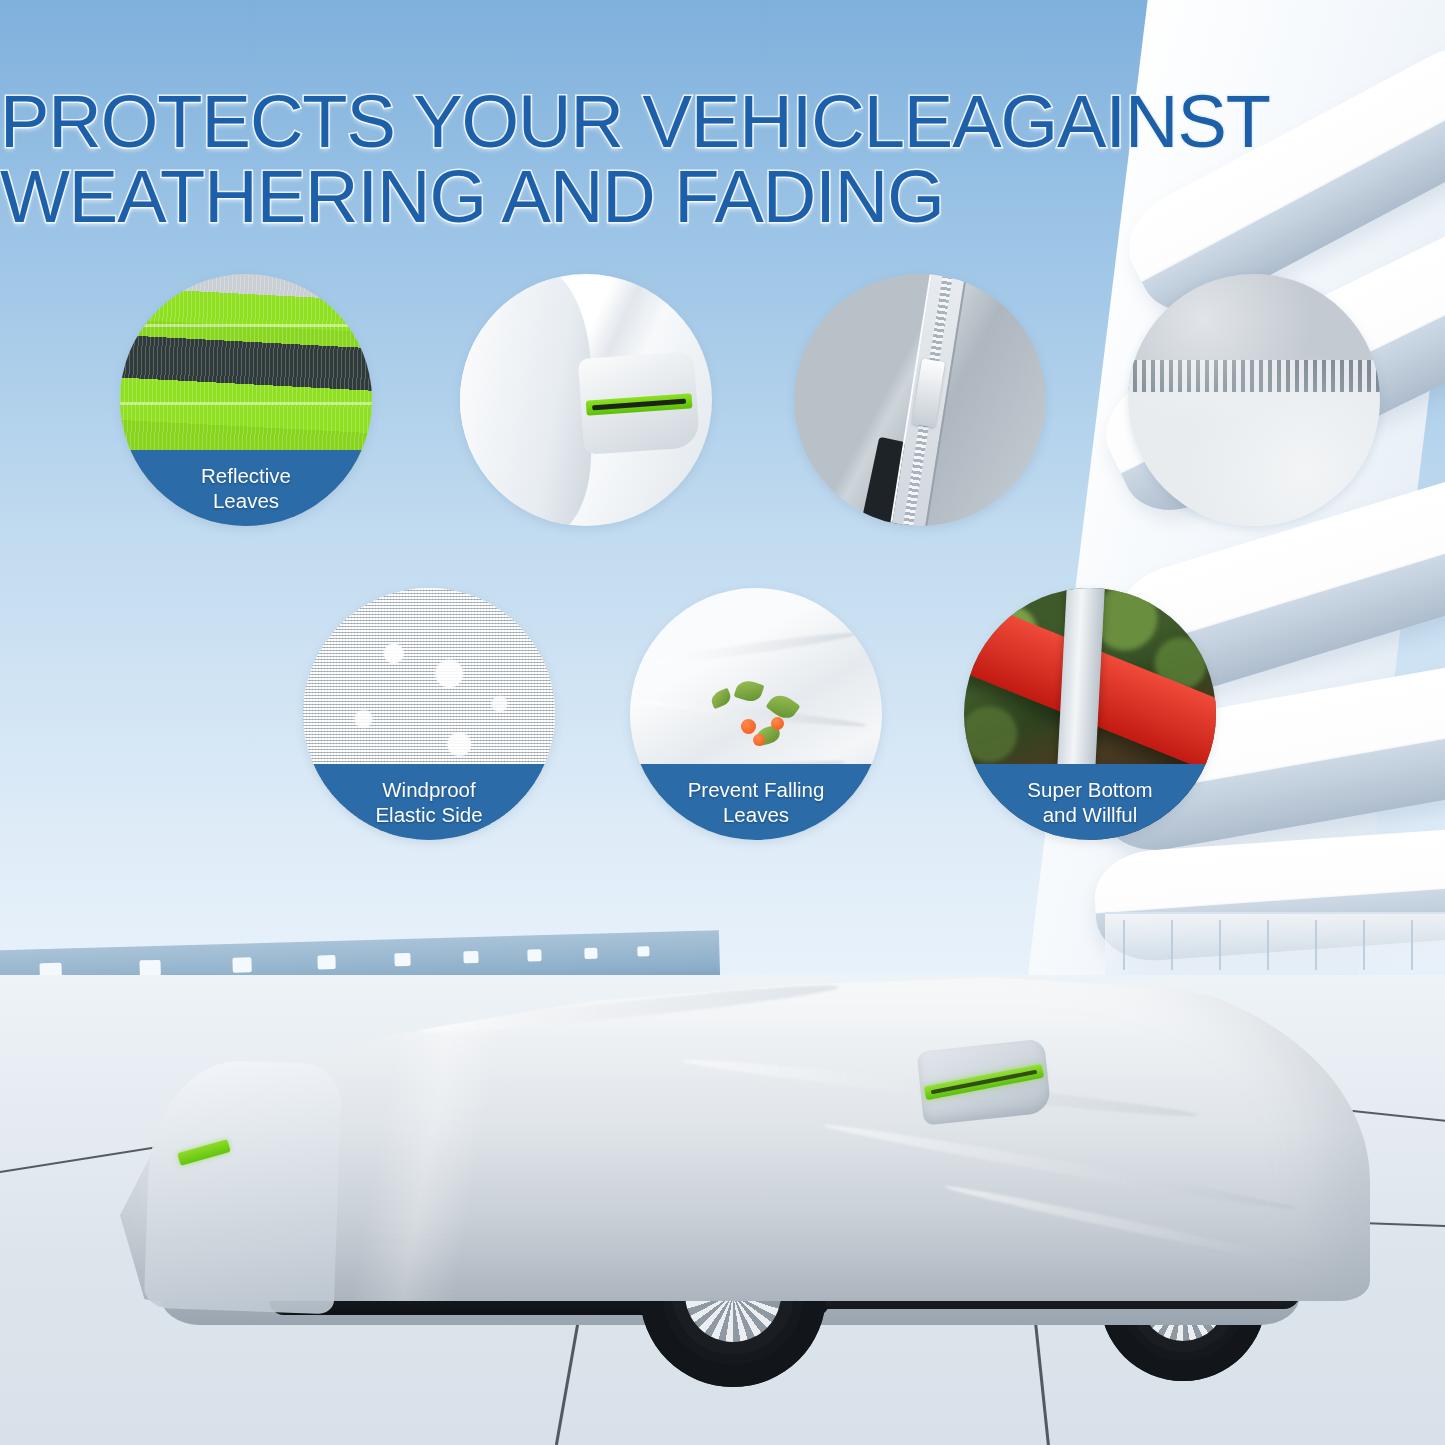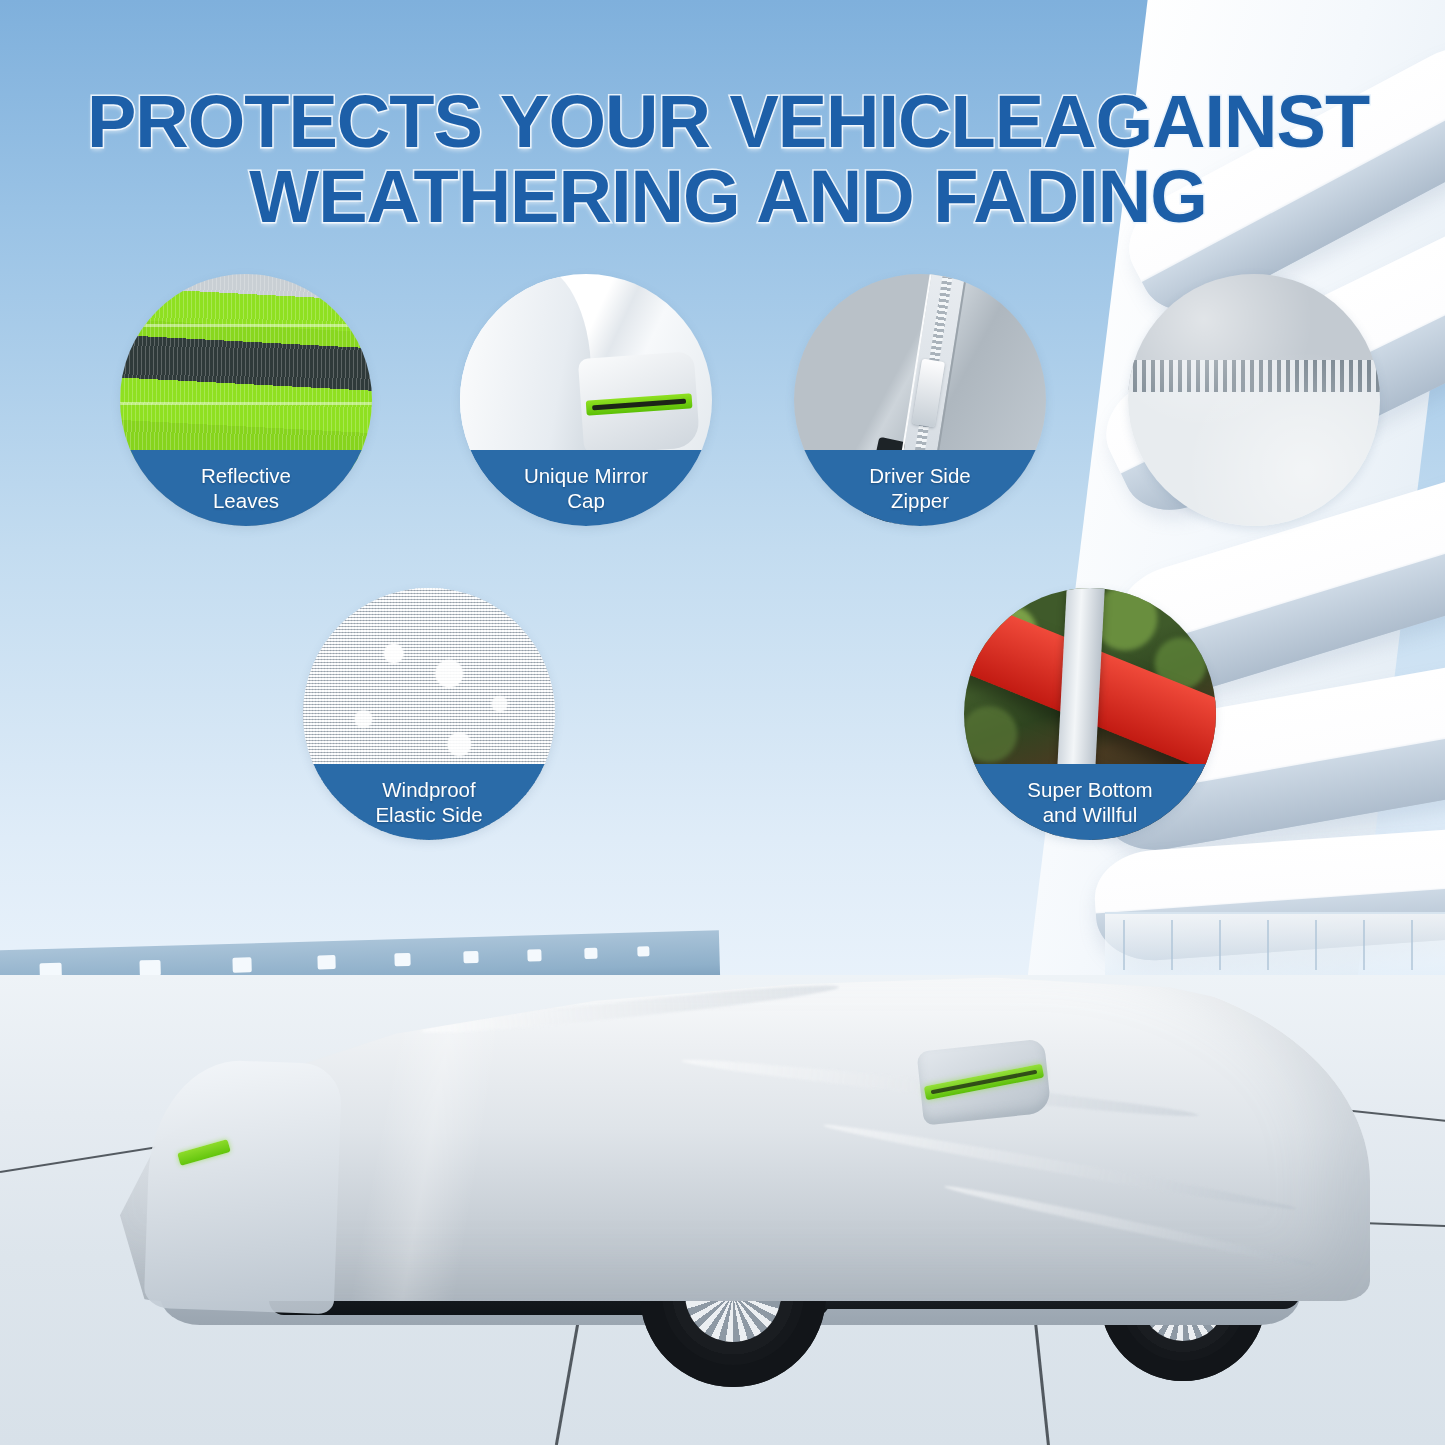--- a/index.html
+++ b/index.html
@@ -146,22 +146,22 @@
     background:linear-gradient(160deg,#e3e8ed,#b9c2cb);border-radius:12px 16px 22px 10px;transform:rotate(-6deg);
     box-shadow:inset 0 -6px 10px rgba(120,134,148,.25);
   }
   .mirror-pocket .mstripe{position:absolute;left:4px;top:30px;width:120px;height:14px;
     background:linear-gradient(180deg,#95e03a,#5dbf0a);border-radius:3px;transform:rotate(-5deg);
     box-shadow:0 0 6px rgba(130,220,40,.55);}
   .mirror-pocket .mstripe:after{content:"";position:absolute;left:6px;top:5px;width:108px;height:4px;background:rgba(25,35,20,.75);border-radius:2px;}
 
   
   .headline{
-    position:absolute;left:11px;right:0;top:34px;text-align:center;z-index:40;
-    font-weight:bold;font-size:74px;line-height:1.02;letter-spacing:-1px;
+    position:absolute;left:0;right:0;top:34px;z-index:40;
+    font-weight:normal;font-size:74px;line-height:1.02;letter-spacing:-1px;
     color:#1d5fa8;
     -webkit-text-stroke:3px #e8f2fb;
     paint-order:stroke fill;
     text-shadow:0 3px 4px rgba(255,255,255,.55);
   }
   .headline .l2{display:block;}
 
   
   .features{position:absolute;inset:0;z-index:35;}
   .feat{position:absolute;width:252px;height:252px;border-radius:50%;overflow:hidden;
@@ -387,50 +387,60 @@
     </div>
   </div>
 
   <div class="feat" style="left:460px;top:274px;">
     <div class="photo art-mirror">
       <div class="drape"></div>
       <div class="cap">
           <i></i>
         </div>
     </div>
-    <div class="banner">
-      <span><span>Unique Mirror</span><br>
-      <span>Cap</span></span>
-    </div>
   </div>
 
   <div class="feat" style="left:794px;top:274px;">
     <div class="photo art-zipper">
       <div class="gap"></div>
       <div class="tape"></div>
       <div class="pull"></div>
     </div>
-    <div class="banner">
-      <span><span>Driver Side</span><br>
-      <span>Zipper</span></span>
-    </div>
   </div>
 
   <div class="feat" style="left:1128px;top:274px;">
     <div class="photo art-elastic"></div>
   </div>
 
   <div class="feat" style="left:303px;top:588px;">
     <div class="photo art-windproof"></div>
     <div class="banner">
       <span><span>Windproof</span><br>
       <span>Elastic Side</span></span>
     </div>
   </div>
 
+  <div class="feat" style="left:630px;top:588px;">
+    <div class="photo art-leaves">
+      <span class="wrinkle" style="left:10%;top:22%;width:80%;height:10px;transform:rotate(-8deg)"></span>
+      <span class="wrinkle" style="left:4%;top:48%;width:90%;height:9px;transform:rotate(6deg)"></span>
+      <span class="wrinkle" style="left:16%;top:70%;width:70%;height:8px;transform:rotate(-4deg)"></span>
+      <span class="leaf" style="left:42%;top:37%;width:26px;height:20px;transform:rotate(18deg)"></span>
+      <span class="leaf" style="left:32%;top:41%;width:20px;height:15px;transform:rotate(-22deg)"></span>
+      <span class="leaf" style="left:55%;top:43%;width:28px;height:21px;transform:rotate(36deg)"></span>
+      <span class="leaf" style="left:50%;top:55%;width:24px;height:17px;transform:rotate(-12deg)"></span>
+      <span class="berry" style="left:44%;top:52%;width:15px;height:15px"></span>
+      <span class="berry" style="left:56%;top:51%;width:13px;height:13px"></span>
+      <span class="berry" style="left:49%;top:58%;width:12px;height:12px"></span>
+    </div>
+    <div class="banner">
+      <span><span>Prevent Falling</span><br>
+      <span>Leaves</span></span>
+    </div>
+  </div>
 
   <div class="feat" style="left:964px;top:588px;">
     <div class="photo art-durable">
       <div class="foliage"></div>
       <div class="beam"></div>
       <div class="strap"></div>
     </div>
     <div class="banner">
       <span><span>Super Bottom</span><br>
       <span>and Willful</span></span>

